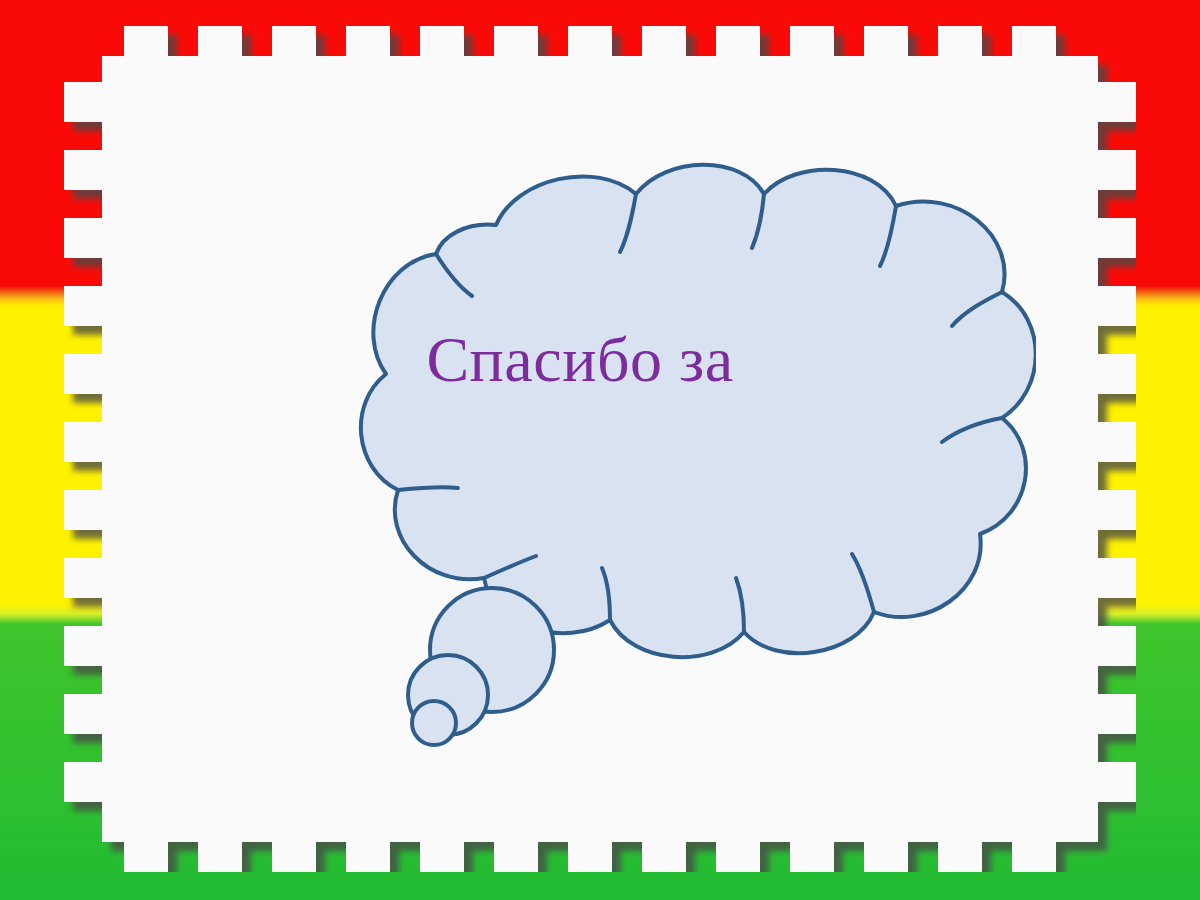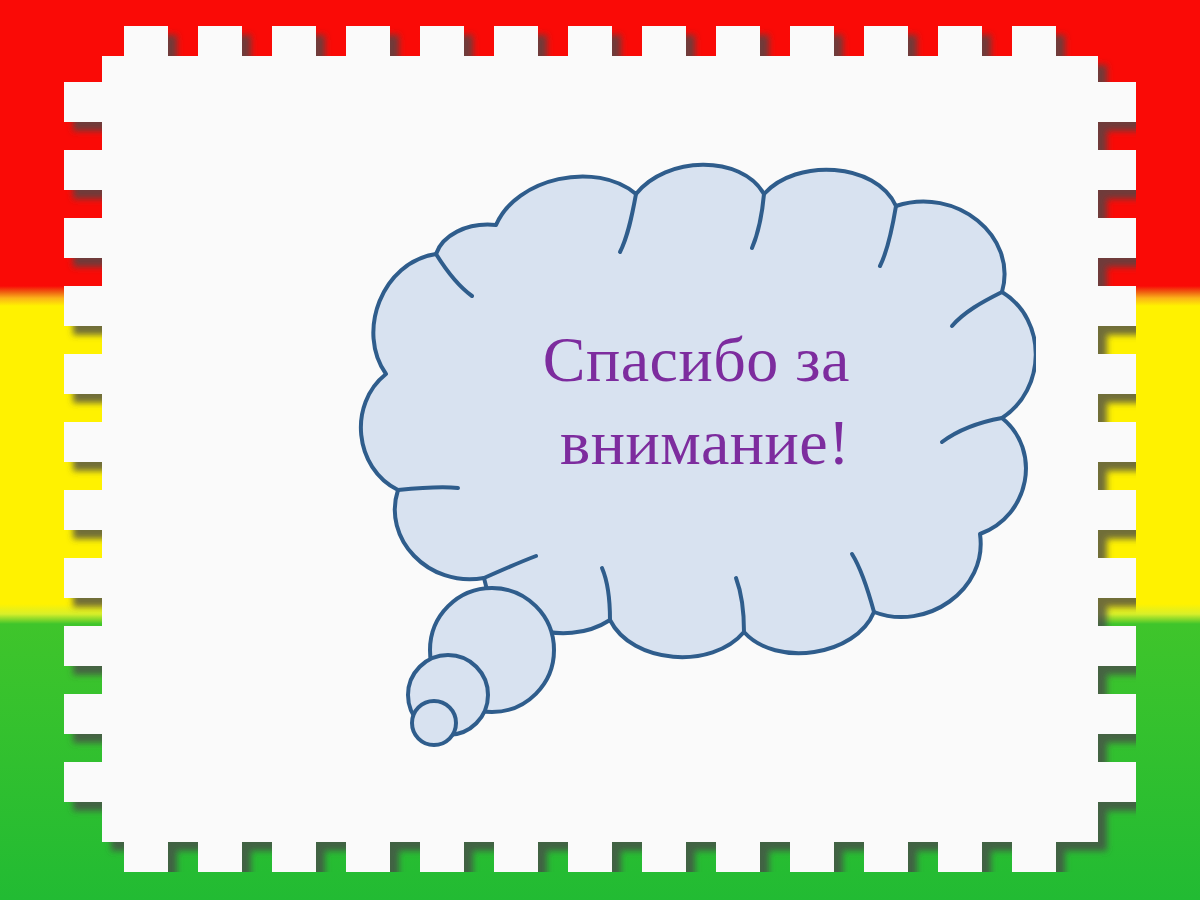--- a/index.html
+++ b/index.html
@@ -57,21 +57,21 @@
     width: 840px;
     height: 600px;
     display: block;
   }
   
   #bubble-text {
     position: absolute;
     left: 310px;
     top: 318px;
     width: 540px;
-    text-align: right;
+    text-align: center;
     line-height: 1.30;
     font-size: 64px;
     font-weight: normal;
     color: #7d2c9e;
     font-family: "Liberation Serif", "DejaVu Serif", serif;
     letter-spacing: 0.5px;
     pointer-events: none;
   }
   #bubble-text .tline { display: block; }
 </style>
@@ -191,16 +191,15 @@
 
     <g>
       <circle cx="296" cy="500" r="62" fill="#D8E2F0" stroke="#2F5D8C" stroke-width="4"></circle>
       <circle cx="252" cy="545" r="40" fill="#D8E2F0" stroke="#2F5D8C" stroke-width="4"></circle>
       <circle cx="238" cy="573" r="22" fill="#D8E2F0" stroke="#2F5D8C" stroke-width="4"></circle>
     </g>
   </svg>
 
   <div id="bubble-text">
     <span class="tline">Спасибо за</span>
-    <span class="tline">внимание!</span>
   </div>
 
 </div>
 
 </body></html>

